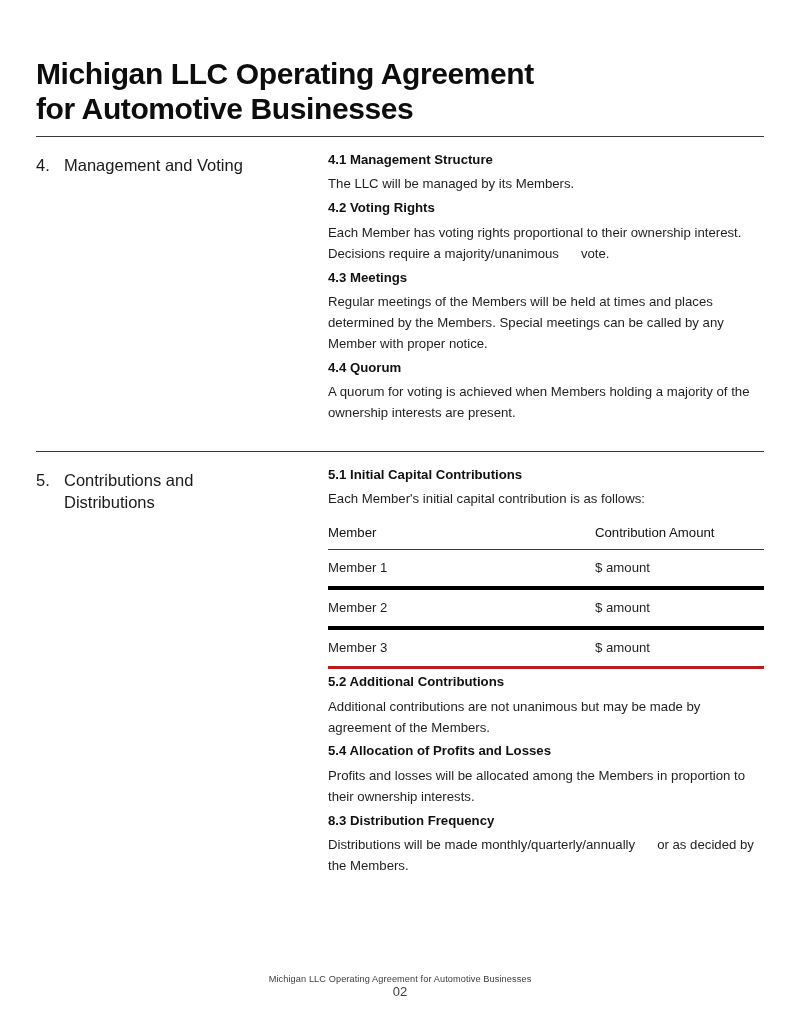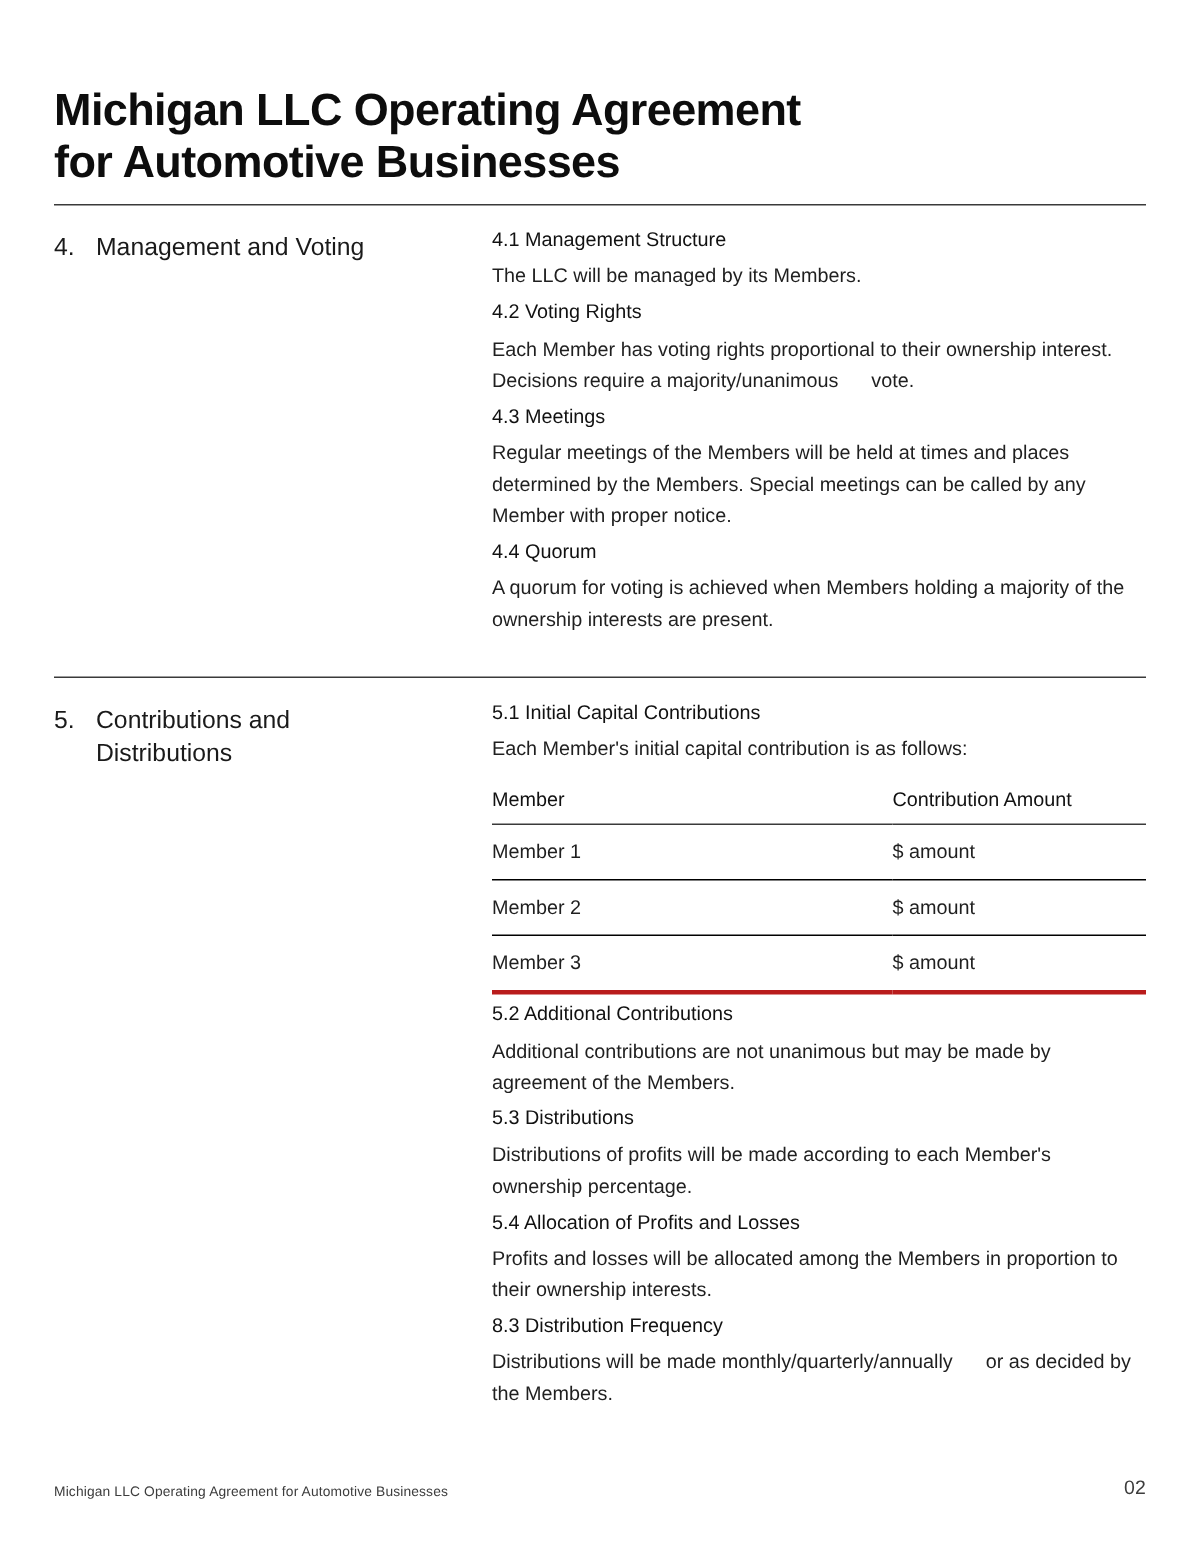--- a/index.html
+++ b/index.html
@@ -79,21 +79,21 @@
     flex: 1 1 auto;
     width: 436px;
   }
 
   
   .sub { margin-bottom: 0; }
   .sub + .sub { margin-top: 4px; }
 
   .sub-title {
     font-size: 13.2px;
-    font-weight: normal;
+    font-weight: bold;
     line-height: 1.4;
     color: #111111;
     margin-bottom: 5px;
   }
   .sub-body {
     font-size: 13.2px;
     line-height: 1.58;
     color: #1f1f1f;
   }
   .fill-blank {
@@ -116,37 +116,38 @@
     color: #111111;
     padding: 0 0 9px 0;
     border-bottom: 1.3px solid #3a3a3a;
   }
   .contrib-table td {
     text-align: left;
     font-size: 13.2px;
     font-weight: normal;
     color: #1f1f1f;
     padding: 10px 0 11px 0;
-    border-bottom: 1px solid #000000;
+    border-bottom: 4px solid #000000;
   }
   .contrib-table .col-member { width: 267px; }
   .contrib-table .col-amount { width: auto; }
   .contrib-table tr:last-child td { border-bottom: 3px solid #b91c1c; }
 
   .after-table { margin-top: 22px; }
 
   
   .footer {
     position: absolute;
     left: 36px;
     bottom: 36px;
     width: 728px;
     display: flex;
+    flex-direction: column;
     justify-content: space-between;
-    align-items: flex-end;
+    align-items: center;
     font-size: 9.2px;
     color: #3d3d3d;
     letter-spacing: 0.1px;
   }
   .footer-page { font-size: 13px; color: #3d3d3d; }
 </style>
 </head>
 <body>
 
 <div class="page">
@@ -234,24 +235,20 @@
               </tr>
             </tbody>
           </table>
         </div>
 
         <div class="sub after-table">
           <div class="sub-title">5.2 Additional Contributions</div>
           <div class="sub-body">Additional contributions are not unanimous but may be made by agreement of the Members.</div>
         </div>
 
-        <div class="sub">
-          <div class="sub-title">5.3 Distributions</div>
-          <div class="sub-body">Distributions of profits will be made according to each Member's ownership percentage.</div>
-        </div>
 
         <div class="sub">
           <div class="sub-title">5.4 Allocation of Profits and Losses</div>
           <div class="sub-body">Profits and losses will be allocated among the Members in proportion to their ownership interests.</div>
         </div>
 
         <div class="sub">
           <div class="sub-title">8.3 Distribution Frequency</div>
           <div class="sub-body"><span>Distributions will be made</span> <span class="fill-blank">monthly/quarterly/annually</span><span>or as decided by the Members.</span></div>
         </div>

